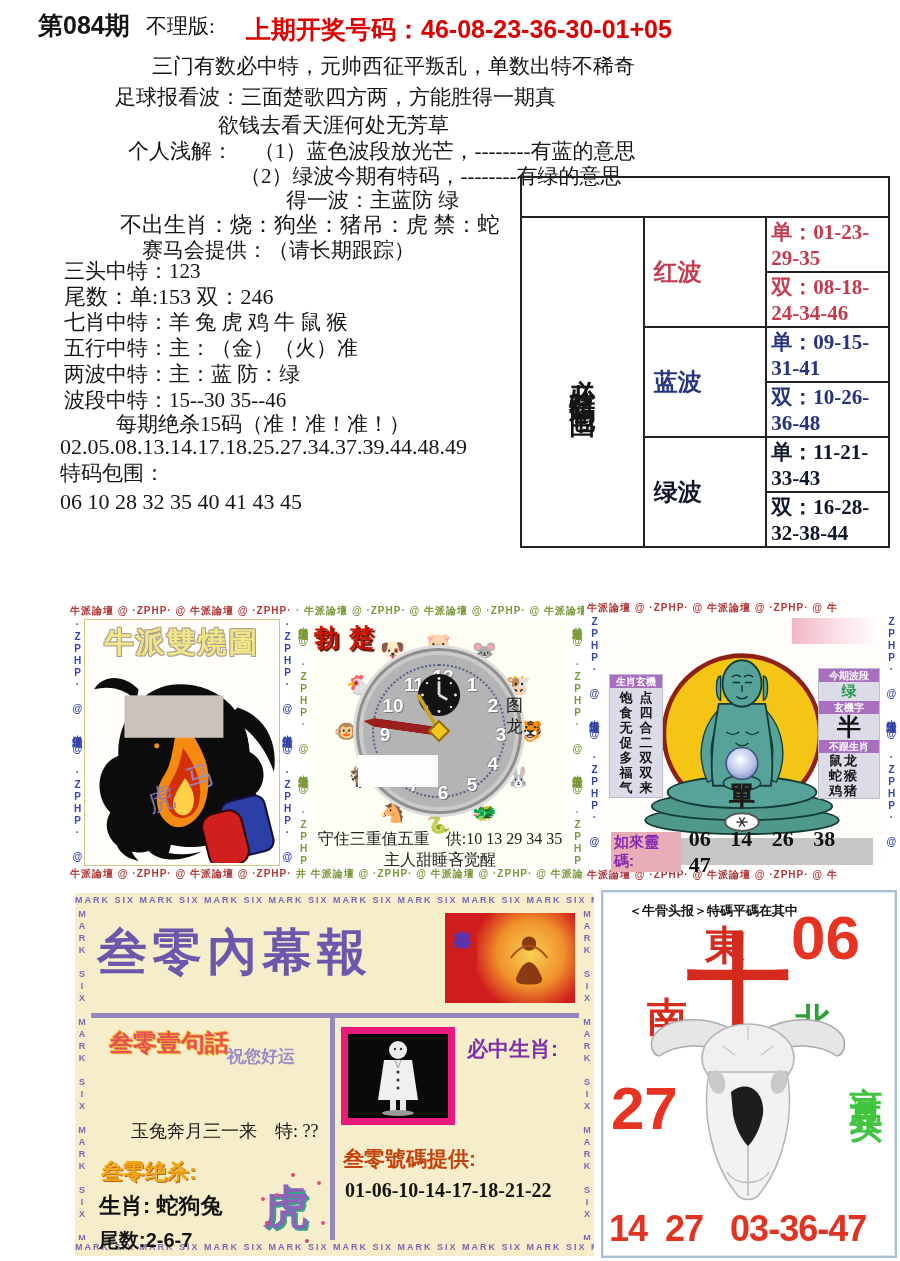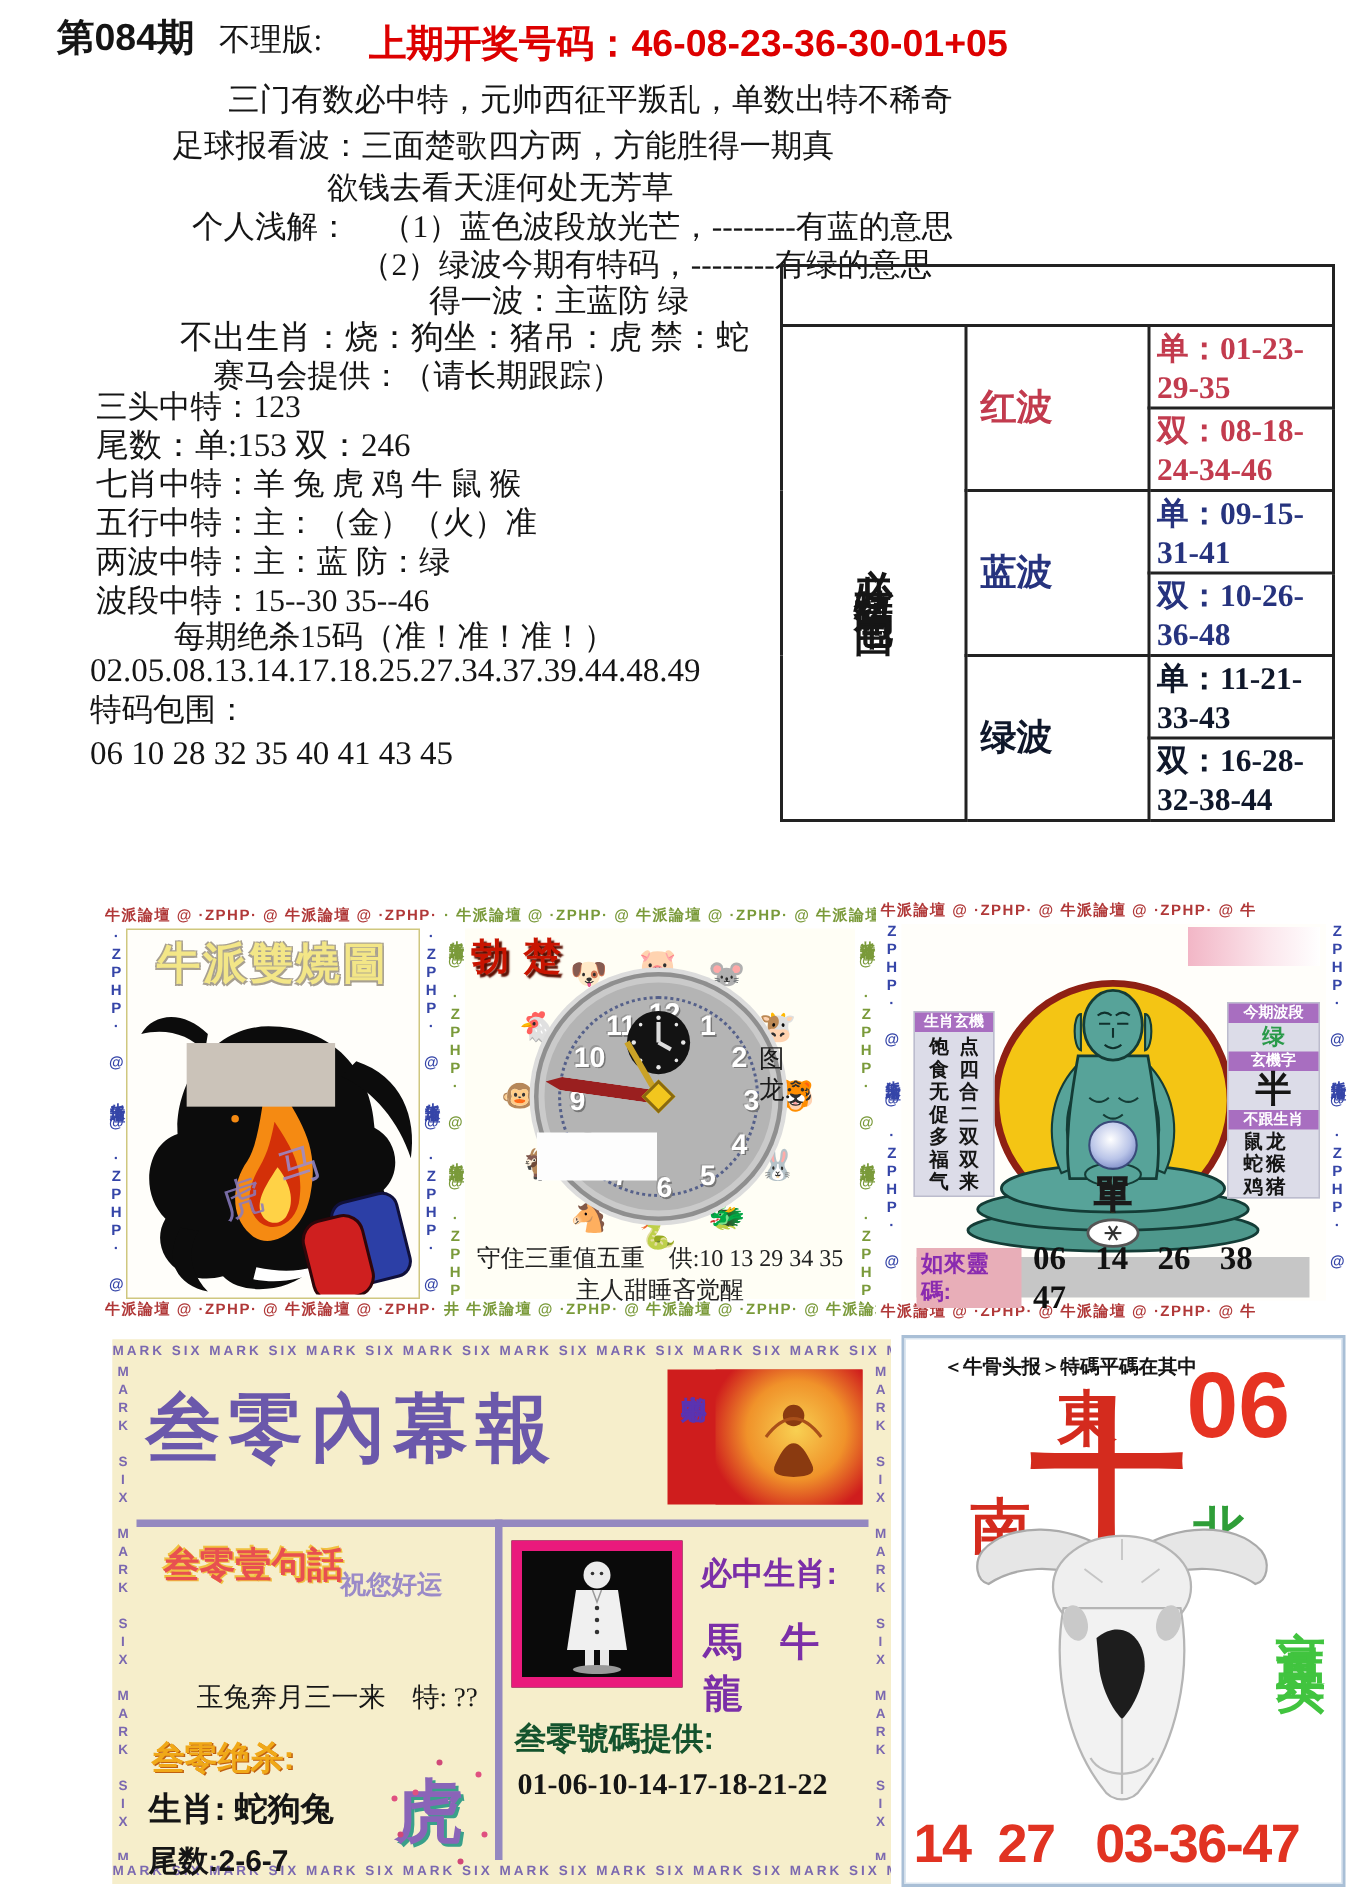--- a/index.html
+++ b/index.html
@@ -96,21 +96,21 @@
            text-shadow:1px 1px 0 #c06010;font-family:"Liberation Sans",sans-serif}
   .m6-zk{position:absolute;left:24px;top:298px;font-size:22px;font-weight:900;font-family:"Liberation Sans",sans-serif}
   .m6-tail{position:absolute;left:24px;top:334px;font-size:20px;font-weight:900;font-family:"Liberation Sans",sans-serif}
   .m6-glyph{position:absolute;left:188px;top:284px;font-size:46px;font-weight:900;color:#8a64b8;
             text-shadow:2px 2px 0 #3aa08a}
   .m6-dots{position:absolute;left:200px;top:300px;width:4px;height:4px;border-radius:50%;background:#e05080;
            box-shadow:42px -12px 0 #e05080,-10px 28px 0 #d04878,46px 28px 0 #e05080,16px -20px 0 #d04878,-14px 4px 0 #e05080,30px 46px 0 #d04878}
   .m6-pink{position:absolute;left:266px;top:134px;width:114px;height:98px;border:7px solid #ea1a7c;background:#0a0a0a}
   .m6-must{position:absolute;left:392px;top:142px;font-size:21px;font-weight:900;color:#7b2fa8;font-family:"Liberation Sans",sans-serif}
   .m6-mz{position:absolute;left:394px;top:184px;font-size:26px;font-weight:900;color:#7b2fa8;letter-spacing:9px;font-family:"Liberation Sans",sans-serif}
-  .m6-nl{position:absolute;left:268px;top:252px;font-size:21px;font-weight:900;color:#14532d;font-family:"Liberation Sans",sans-serif}
+  .m6-nl{position:absolute;left:268px;top:252px;font-size:21px;font-weight:900;color:#c2410c;font-family:"Liberation Sans",sans-serif}
   .m6-n1{position:absolute;left:270px;top:286px;font-size:20px;font-weight:bold}
   .m6-n2{position:absolute;left:270px;top:318px;font-size:20px;font-weight:bold}
 
   
   .sk{position:absolute;left:601px;top:890px;width:296px;height:368px;background:#fff;
       border:2px solid #a9bfd6;box-shadow:0 0 0 1px #dbe6f0 inset}
   .sk-head{position:absolute;left:26px;top:10px;font-size:13px;font-weight:bold}
   .sk-east{position:absolute;left:102px;top:26px;font-size:40px;font-weight:900;color:#d42b1e}
   .sk-06{position:absolute;left:188px;top:10px;font-size:62px;font-weight:900;color:#e63322;font-family:"Liberation Sans",sans-serif}
   .sk-south{position:absolute;left:44px;top:98px;font-size:40px;font-weight:900;color:#d42b1e}
@@ -365,33 +365,33 @@
       <path d="M47,26 L50,34 L53,26" stroke="#999" fill="none"></path>
       <circle cx="50" cy="38" r="1.5" fill="#333"></circle>
         <circle cx="50" cy="46" r="1.5" fill="#333"></circle>
         <circle cx="50" cy="54" r="1.5" fill="#333"></circle>
       <rect x="42" y="66" width="6" height="11" fill="#e8e8e8"></rect>
         <rect x="52" y="66" width="6" height="11" fill="#e8e8e8"></rect>
       <ellipse cx="50" cy="79" rx="16" ry="3" fill="#999"></ellipse>
     </svg>
   </div>
   <div class="m6-must">必中生肖:</div>
-  <div class="m6-mz">馬 牛 龍</div>
   <div class="m6-nl">叁零號碼提供:</div>
   <div class="m6-n1">01-06-10-14-17-18-21-22</div>
 </div>
 
 <div class="sk">
   <div class="sk-head">＜牛骨头报＞特碼平碼在其中</div>
   <div class="sk-east">東</div>
   <div class="sk-06">06</div>
   <div class="sk-cross">十</div>
   <div class="sk-south">南</div>
   <div class="sk-north">北</div>
   <div class="sk-west">西</div>
+  <div class="sk-27">27</div>
   <div class="sk-phrase">言过其实</div>
   <svg style="position:absolute;left:40px;top:104px" width="210" height="210" viewBox="0 0 210 210">
     <path d="M96,38 C70,20 30,18 12,38 C6,46 8,58 16,60 C34,48 62,46 84,58 Z" fill="#e6e6e6" stroke="#aaa" stroke-width="1.5"></path>
     <path d="M114,38 C140,20 180,18 198,38 C204,46 202,58 194,60 C176,48 148,46 126,58 Z" fill="#e6e6e6" stroke="#aaa" stroke-width="1.5"></path>
     <ellipse cx="105" cy="62" rx="46" ry="34" fill="#efefef" stroke="#b5b5b5" stroke-width="1.5"></ellipse>
     <path d="M66,76 C58,120 70,168 92,196 C98,206 112,206 118,196 C140,168 152,120 144,76 Z" fill="#f2f2f2" stroke="#b5b5b5" stroke-width="1.5"></path>
     <ellipse cx="74" cy="86" rx="8" ry="12" fill="#c9c9c9" transform="rotate(-15 74 86)"></ellipse>
     <ellipse cx="136" cy="86" rx="8" ry="12" fill="#c9c9c9" transform="rotate(15 136 86)"></ellipse>
     <path d="M88,96 C105,82 122,96 120,118 C116,140 105,150 105,150 C105,150 94,140 90,118 Z" fill="#1d1d1d"></path>
     <path d="M105,150 V200 M84,176 C92,190 118,190 126,176" stroke="#bbb" stroke-width="1.5" fill="none"></path>

